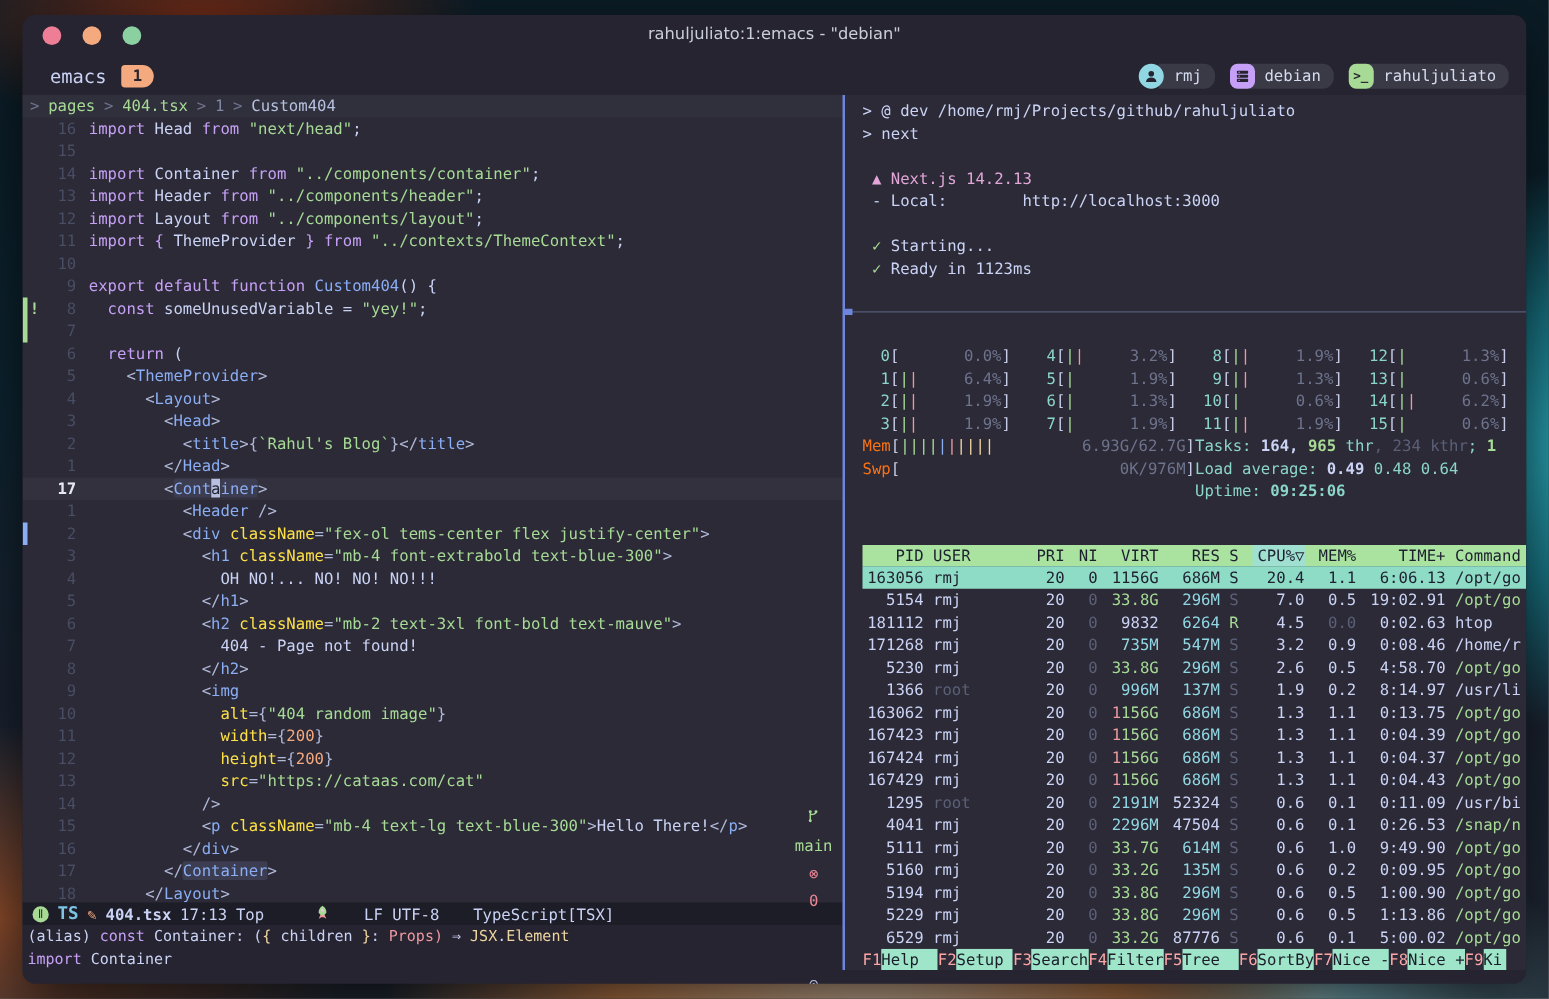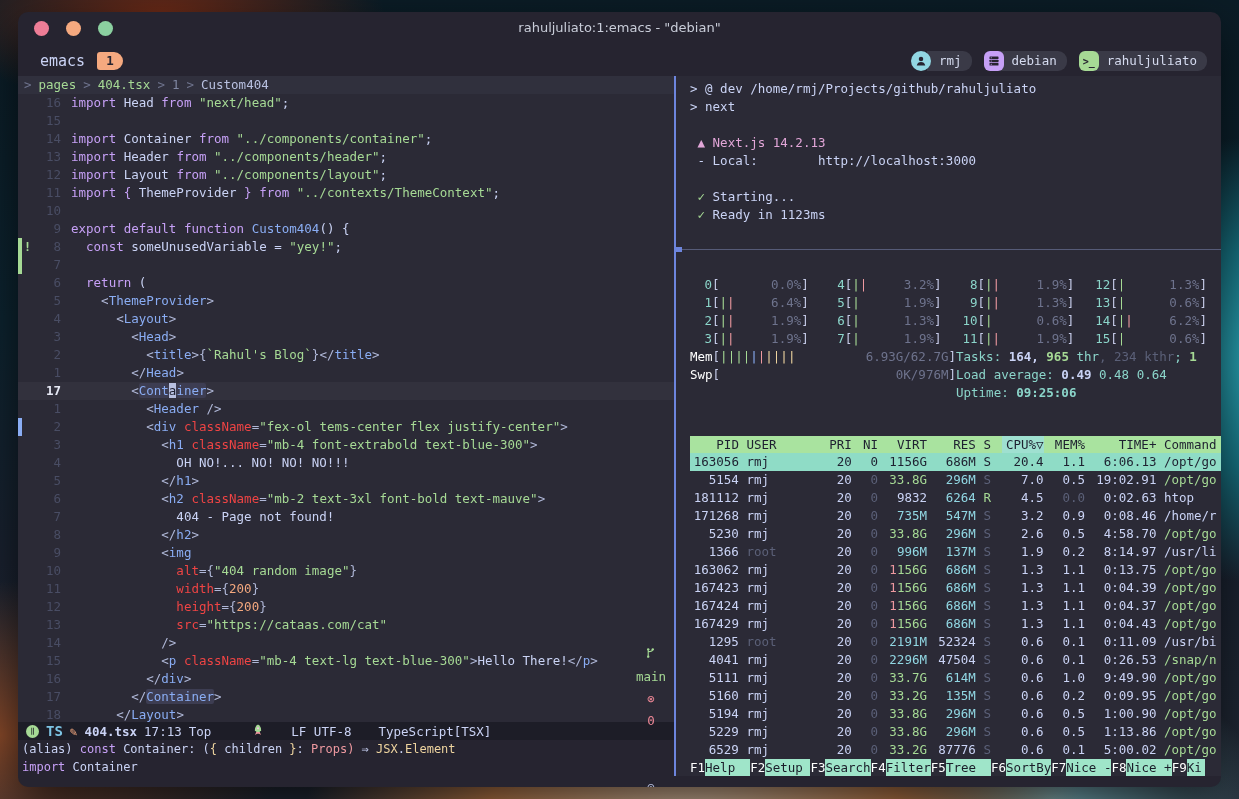--- a/index.html
+++ b/index.html
@@ -45,21 +45,21 @@
   .cline{display:flex;height:18px;white-space:pre;}
   .cline.cur{background:rgba(255,255,255,.035);}
   .gbar{width:4px;flex:0 0 auto;}
   .gbar.bar-g{background:#a6da95;} .gbar.bar-b{background:#8aadf4;}
   .gmark{width:11px;flex:0 0 auto;color:#a6da95;font-weight:bold;text-align:center;}
   .lnum{width:28px;flex:0 0 auto;text-align:right;color:#494d64;}
   .lnum.on{color:#e6e9f5;font-weight:bold;}
   .ctext{padding-left:10px;}
   .sg-k{color:#c6a0f6}.sg-mv{color:#c6a0f6}.sg-s{color:#a6da95}.sg-tg{color:#8aadf4}
   .sg-tgh{color:#8aadf4;background:#3d3d52;border-radius:2px}
-  .sg-at{color:#ef4444}.sg-nm{color:#f5a97f}.sg-tx{color:#cad3f5}.sg-pu{color:#b0b8d8}
+  .sg-at{color:#fde047}.sg-nm{color:#f5a97f}.sg-tx{color:#cad3f5}.sg-pu{color:#b0b8d8}
   .sg-cur{background:#b8c0e0;color:#1e2030}
   .sg-y{color:#eed49f}.sg-pk{color:#ee99a0}.sg-gr{color:#a6da95}.sg-pnk{color:#e2a6d8}
   .sg-dm{color:#5b6078}.sg-tl{color:#8bd5ca}.sg-wb{color:#cad3f5;font-weight:bold}
   .sg-gb{color:#a6da95;font-weight:bold}.sg-tb{color:#8bd5ca;font-weight:bold}
   .sg-w{color:#cad3f5}.sg-c{color:#91d7e3}.sg-g{color:#a6da95}.sg-p{color:#ee99a0}
   
   .modeline{height:18px;background:#1d1d27;display:flex;align-items:center;gap:7px;
     font-size:12.5px;color:#cad3f5;padding:0 8px;flex:0 0 auto;}
   .mdot{width:13px;height:13px;border-radius:50%;background:#a6da95;color:#1d1d27;
     font-size:7px;line-height:13px;text-align:center;font-weight:bold;flex:0 0 auto;}
@@ -80,37 +80,37 @@
     overflow:hidden;display:flex;flex-direction:column;white-space:pre;}
   .cpurow{display:flex;height:18px;}
   .cpucell{width:25%;display:flex;flex:0 0 auto;padding-right:14px;box-sizing:border-box;}
   .cpuid{width:22px;text-align:right;color:#8bd5ca;flex:0 0 auto;}
   .cbr{color:#c6cbe8;}
   .cpuinner{flex:1;display:flex;justify-content:space-between;overflow:hidden;}
   .cpct{color:#6e738d;}
   .bar-seg-g{color:#a6da95}.bar-seg-p{color:#ee99a0}.bar-seg-b{color:#8aadf4}.bar-seg-y{color:#eed49f}
   .meterrow{display:flex;height:18px;}
   .meterleft{width:266px;flex:0 0 auto;display:flex;}
-  .mlabel{color:#ffffff;}
+  .mlabel{color:#f97316;}
   .meterinner{flex:1;display:flex;justify-content:space-between;overflow:hidden;}
   .mval{color:#6e738d;}
   .blankrow{height:36px;}
   
   .prow{display:grid;grid-template-columns:6.5ch 9.5ch 3.5ch 2.5ch 5.5ch 5.5ch 1.5ch 5.5ch 4.5ch 8.5ch 1fr;
     column-gap:1ch;height:18px;overflow:hidden;}
   .prow .ra{text-align:right;} .prow .la{text-align:left;}
   .phead{background:#a9e39f;color:#1e2030;}
   .phead .sortcol{background:#9fe0d0;}
   .prow.sel{background:#8fdcc6;}
   .prow.sel span{color:#1e2030 !important;font-weight:normal !important;}
   .cell{overflow:hidden;white-space:pre;}
   .dimtx{color:#5b6078;}
   
   .fbar{display:flex;height:18px;margin-top:0;overflow:hidden;}
-  .fkey{color:#ffffff;}
+  .fkey{color:#fca5a5;}
   .flabel{background:#9fe5c9;color:#1a1d29;width:6ch;display:inline-block;overflow:hidden;}
   .fitem{display:flex;flex:0 0 auto;}
   .fitem.last .flabel{width:2.4ch;}
 </style>
 </head>
 <body>
 
 <div class="window">
 
   <div class="titlebar">

